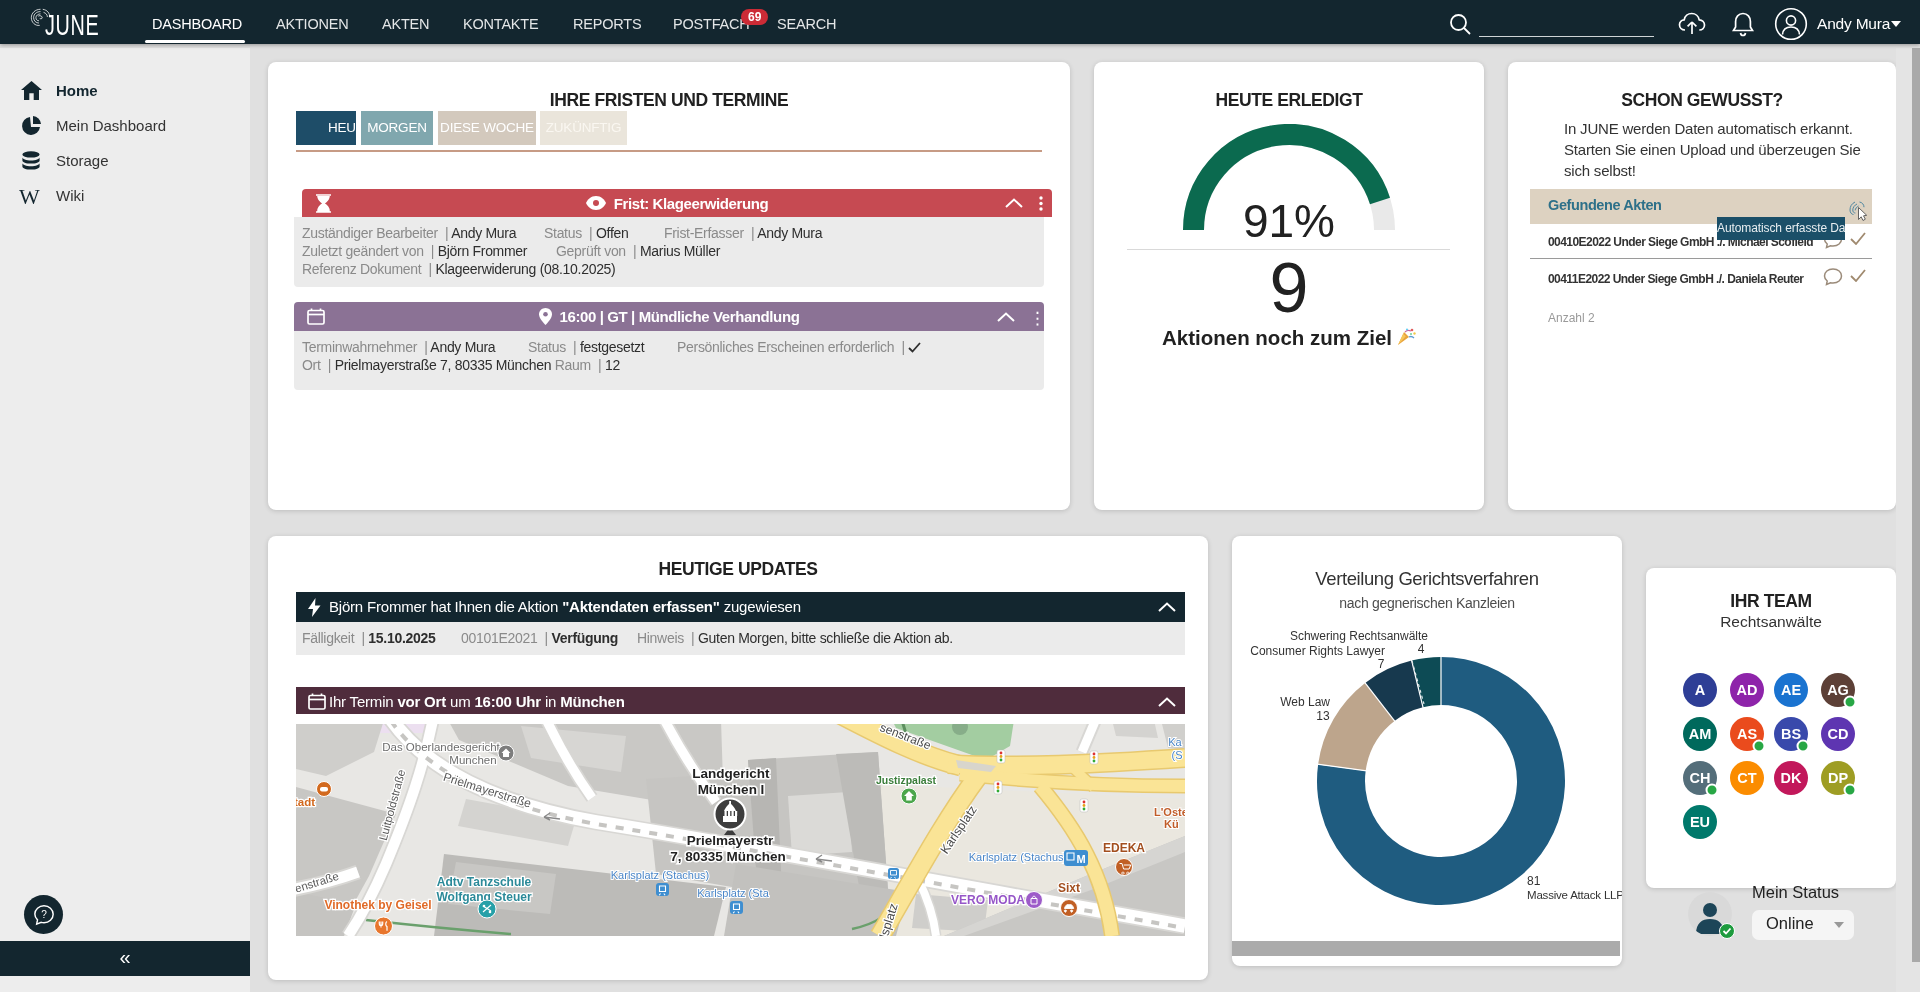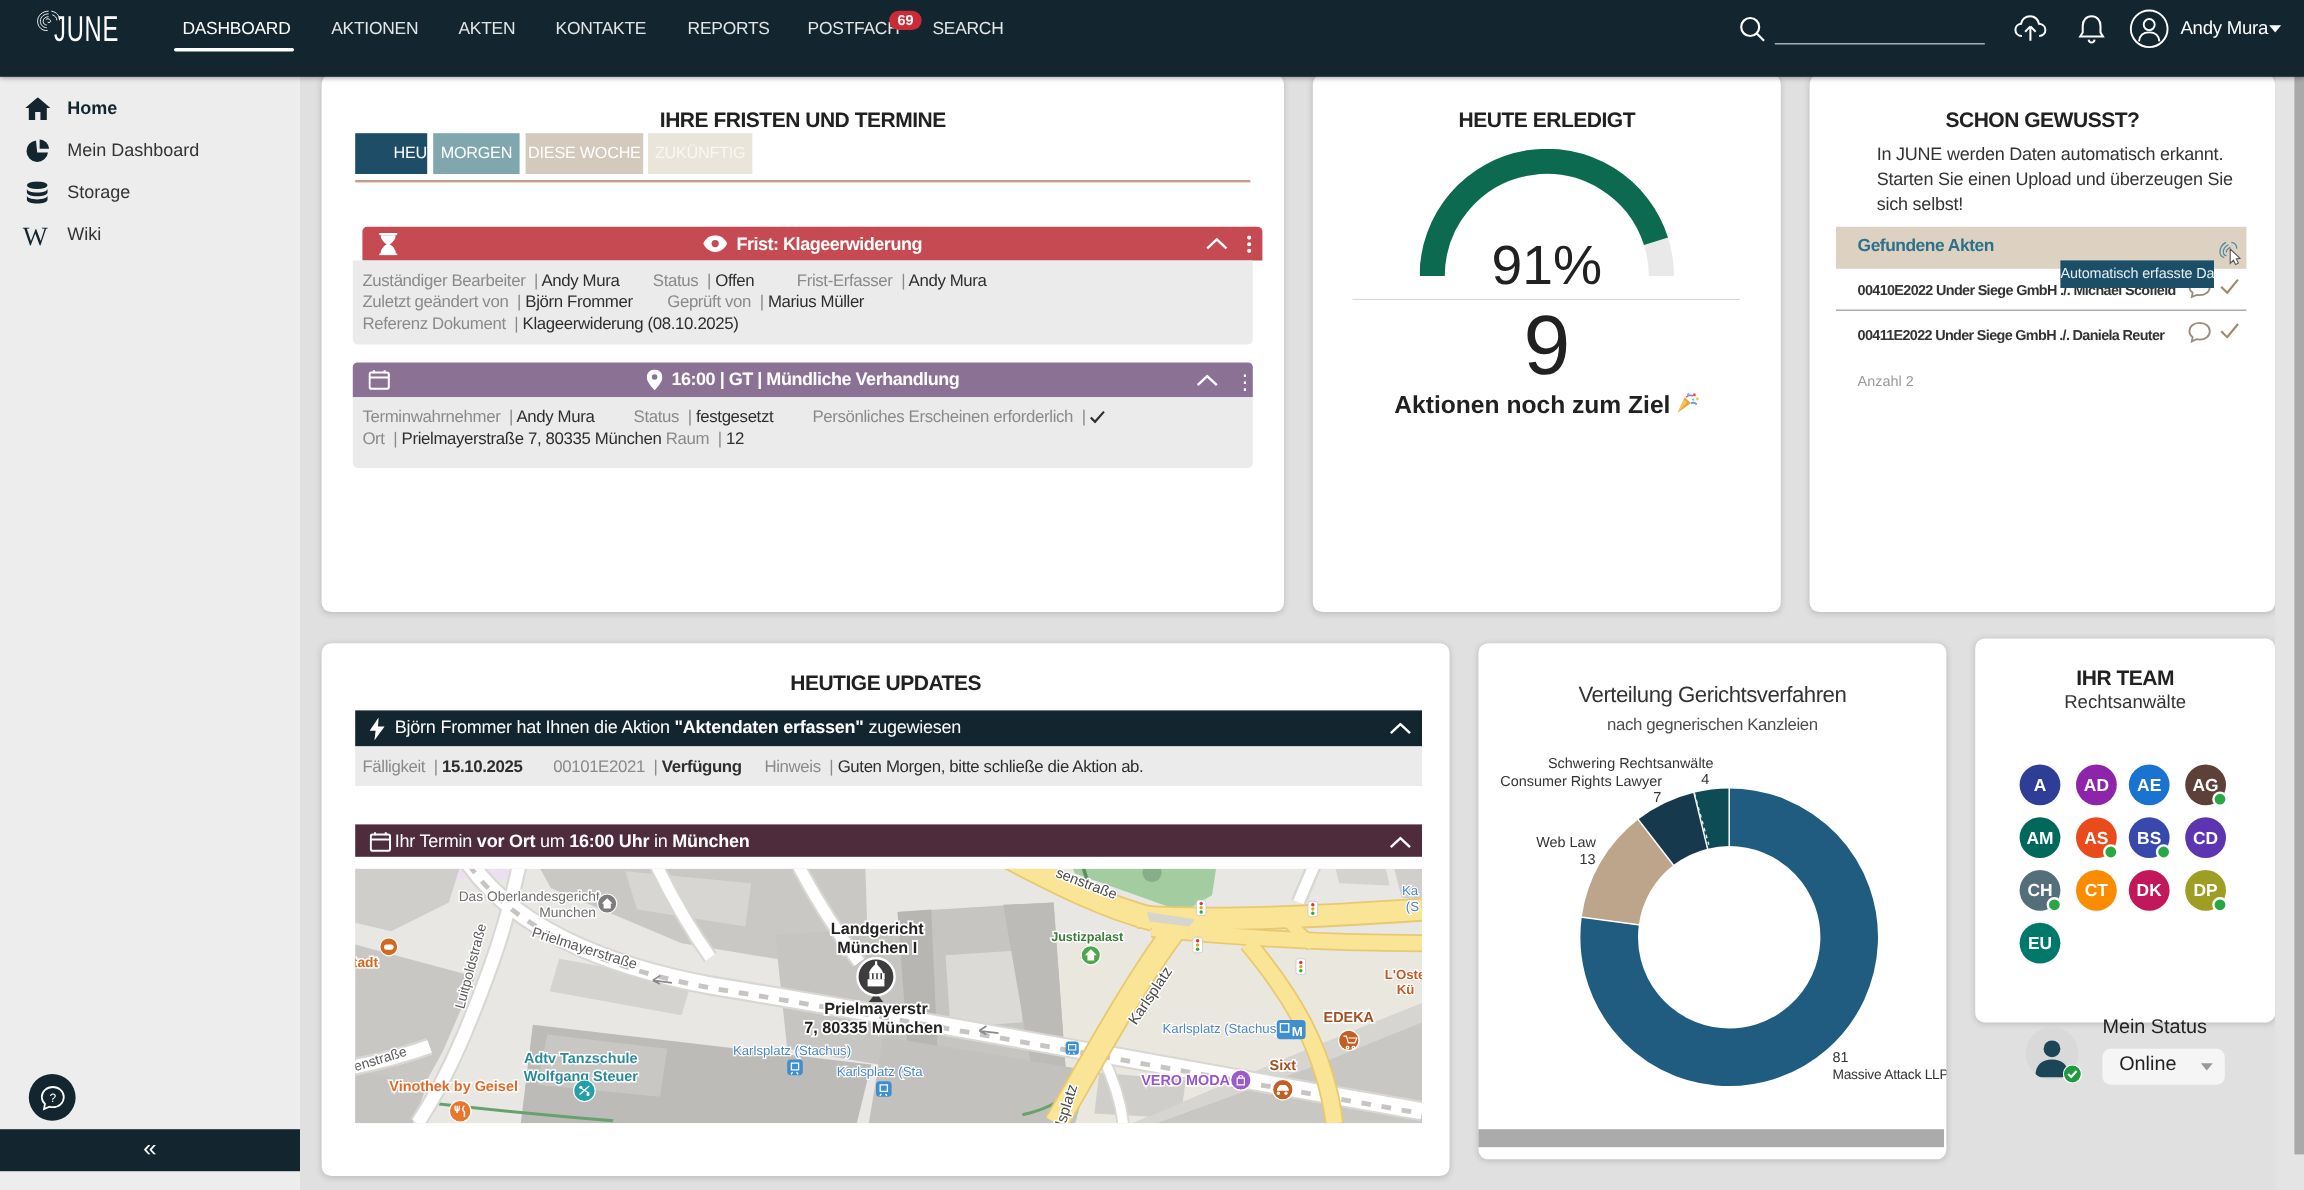--- a/index.html
+++ b/index.html
@@ -2,21 +2,21 @@
 <html><head>
 <meta charset="utf-8">
 <style>
 * { margin:0; padding:0; box-sizing:border-box; }
 html,body { width:1920px; height:992px; overflow:hidden; }
 body { font-family:"Liberation Sans", sans-serif; background:#e0e0e0; position:relative; }
 .abs { position:absolute; }
 .card { position:absolute; background:#fff; border-radius:8px; box-shadow:0 1px 5px rgba(0,0,0,.16); }
 .ctitle { position:absolute; width:100%; text-align:center; font-weight:bold; font-size:17.5px; color:#212121; letter-spacing:-0.4px; }
 
-#topbar { position:absolute; left:0; top:0; width:1920px; height:64px; background:#13262f; z-index:30; box-shadow:0 1px 4px rgba(0,0,0,.35); }
+#topbar { position:absolute; left:0; top:0; width:1920px; height:44px; background:#13262f; z-index:30; box-shadow:0 1px 4px rgba(0,0,0,.35); }
 .nav { position:absolute; top:0; height:48px; line-height:48px; color:#e3e6e7; font-size:14.5px; letter-spacing:-0.2px; white-space:nowrap; }
 #navline { position:absolute; left:145px; top:40px; width:100px; height:3px; background:#fff; border-radius:2px; }
 .badge { position:absolute; background:#cc2b36; color:#fff; font-size:12px; font-weight:bold; border-radius:9px; padding:1px 7px; }
 
 #sidebar { position:absolute; left:0; top:48px; width:250px; height:944px; background:#ededed; z-index:20; }
 .sbitem { position:absolute; left:56px; font-size:15px; color:#333; }
 #collapsebar { position:absolute; left:0; top:893px; width:250px; height:35px; background:#13262f; color:#fff; text-align:center; font-size:20px; line-height:33px; }
 #chatbtn { position:absolute; left:24px; top:847px; width:39px; height:39px; border-radius:50%; background:#13262f; }
 .hflex { position:absolute; left:0; top:0; width:100%; height:100%; display:flex; justify-content:center; align-items:center; gap:8px; color:#fff; font-weight:bold; font-size:15px; letter-spacing:-0.4px; }
 .tab { position:absolute; top:49px; height:34px; color:#fff; font-size:13.5px; text-align:center; line-height:34px; letter-spacing:-0.2px; }
@@ -479,21 +479,21 @@
       <text x="149" y="46" text-anchor="middle">7</text>
       <text x="98" y="84" text-anchor="end">Web Law</text>
       <text x="91" y="98" text-anchor="middle">13</text>
       <text x="295" y="263">81</text>
       <text x="295" y="277" font-size="11.5" letter-spacing="-0.2">Massive Attack LLP</text>
     </g>
   </svg>
   <div class="abs" style="left:0px;top:405px;width:388px;height:15px;background:#ababab;"></div>
 </div>
 
-<div class="card" id="cardF" style="left:1646px;top:532px;width:250px;height:320px;">
+<div class="card" id="cardF" style="left:1646px;top:568px;width:250px;height:320px;">
   <div class="ctitle" style="top:23px;">IHR TEAM</div>
   <div class="abs" style="left:0;top:45px;width:100%;text-align:center;font-size:15.5px;color:#333;">Rechtsanwälte</div>
   <svg class="abs" style="left:0;top:86px" width="250" height="210" viewBox="0 0 250 210">
     <g font-family="Liberation Sans" font-size="14.5" font-weight="bold" text-anchor="middle" fill="#fff">
       <circle cx="54" cy="36" r="17" fill="#2e3e96"></circle>
         <text x="54" y="41">A</text>
       <circle cx="101" cy="36" r="17" fill="#8e24aa"></circle>
         <text x="101" y="41">AD</text>
       <circle cx="145" cy="36" r="17" fill="#1a73d0"></circle>
         <text x="145" y="41">AE</text>

